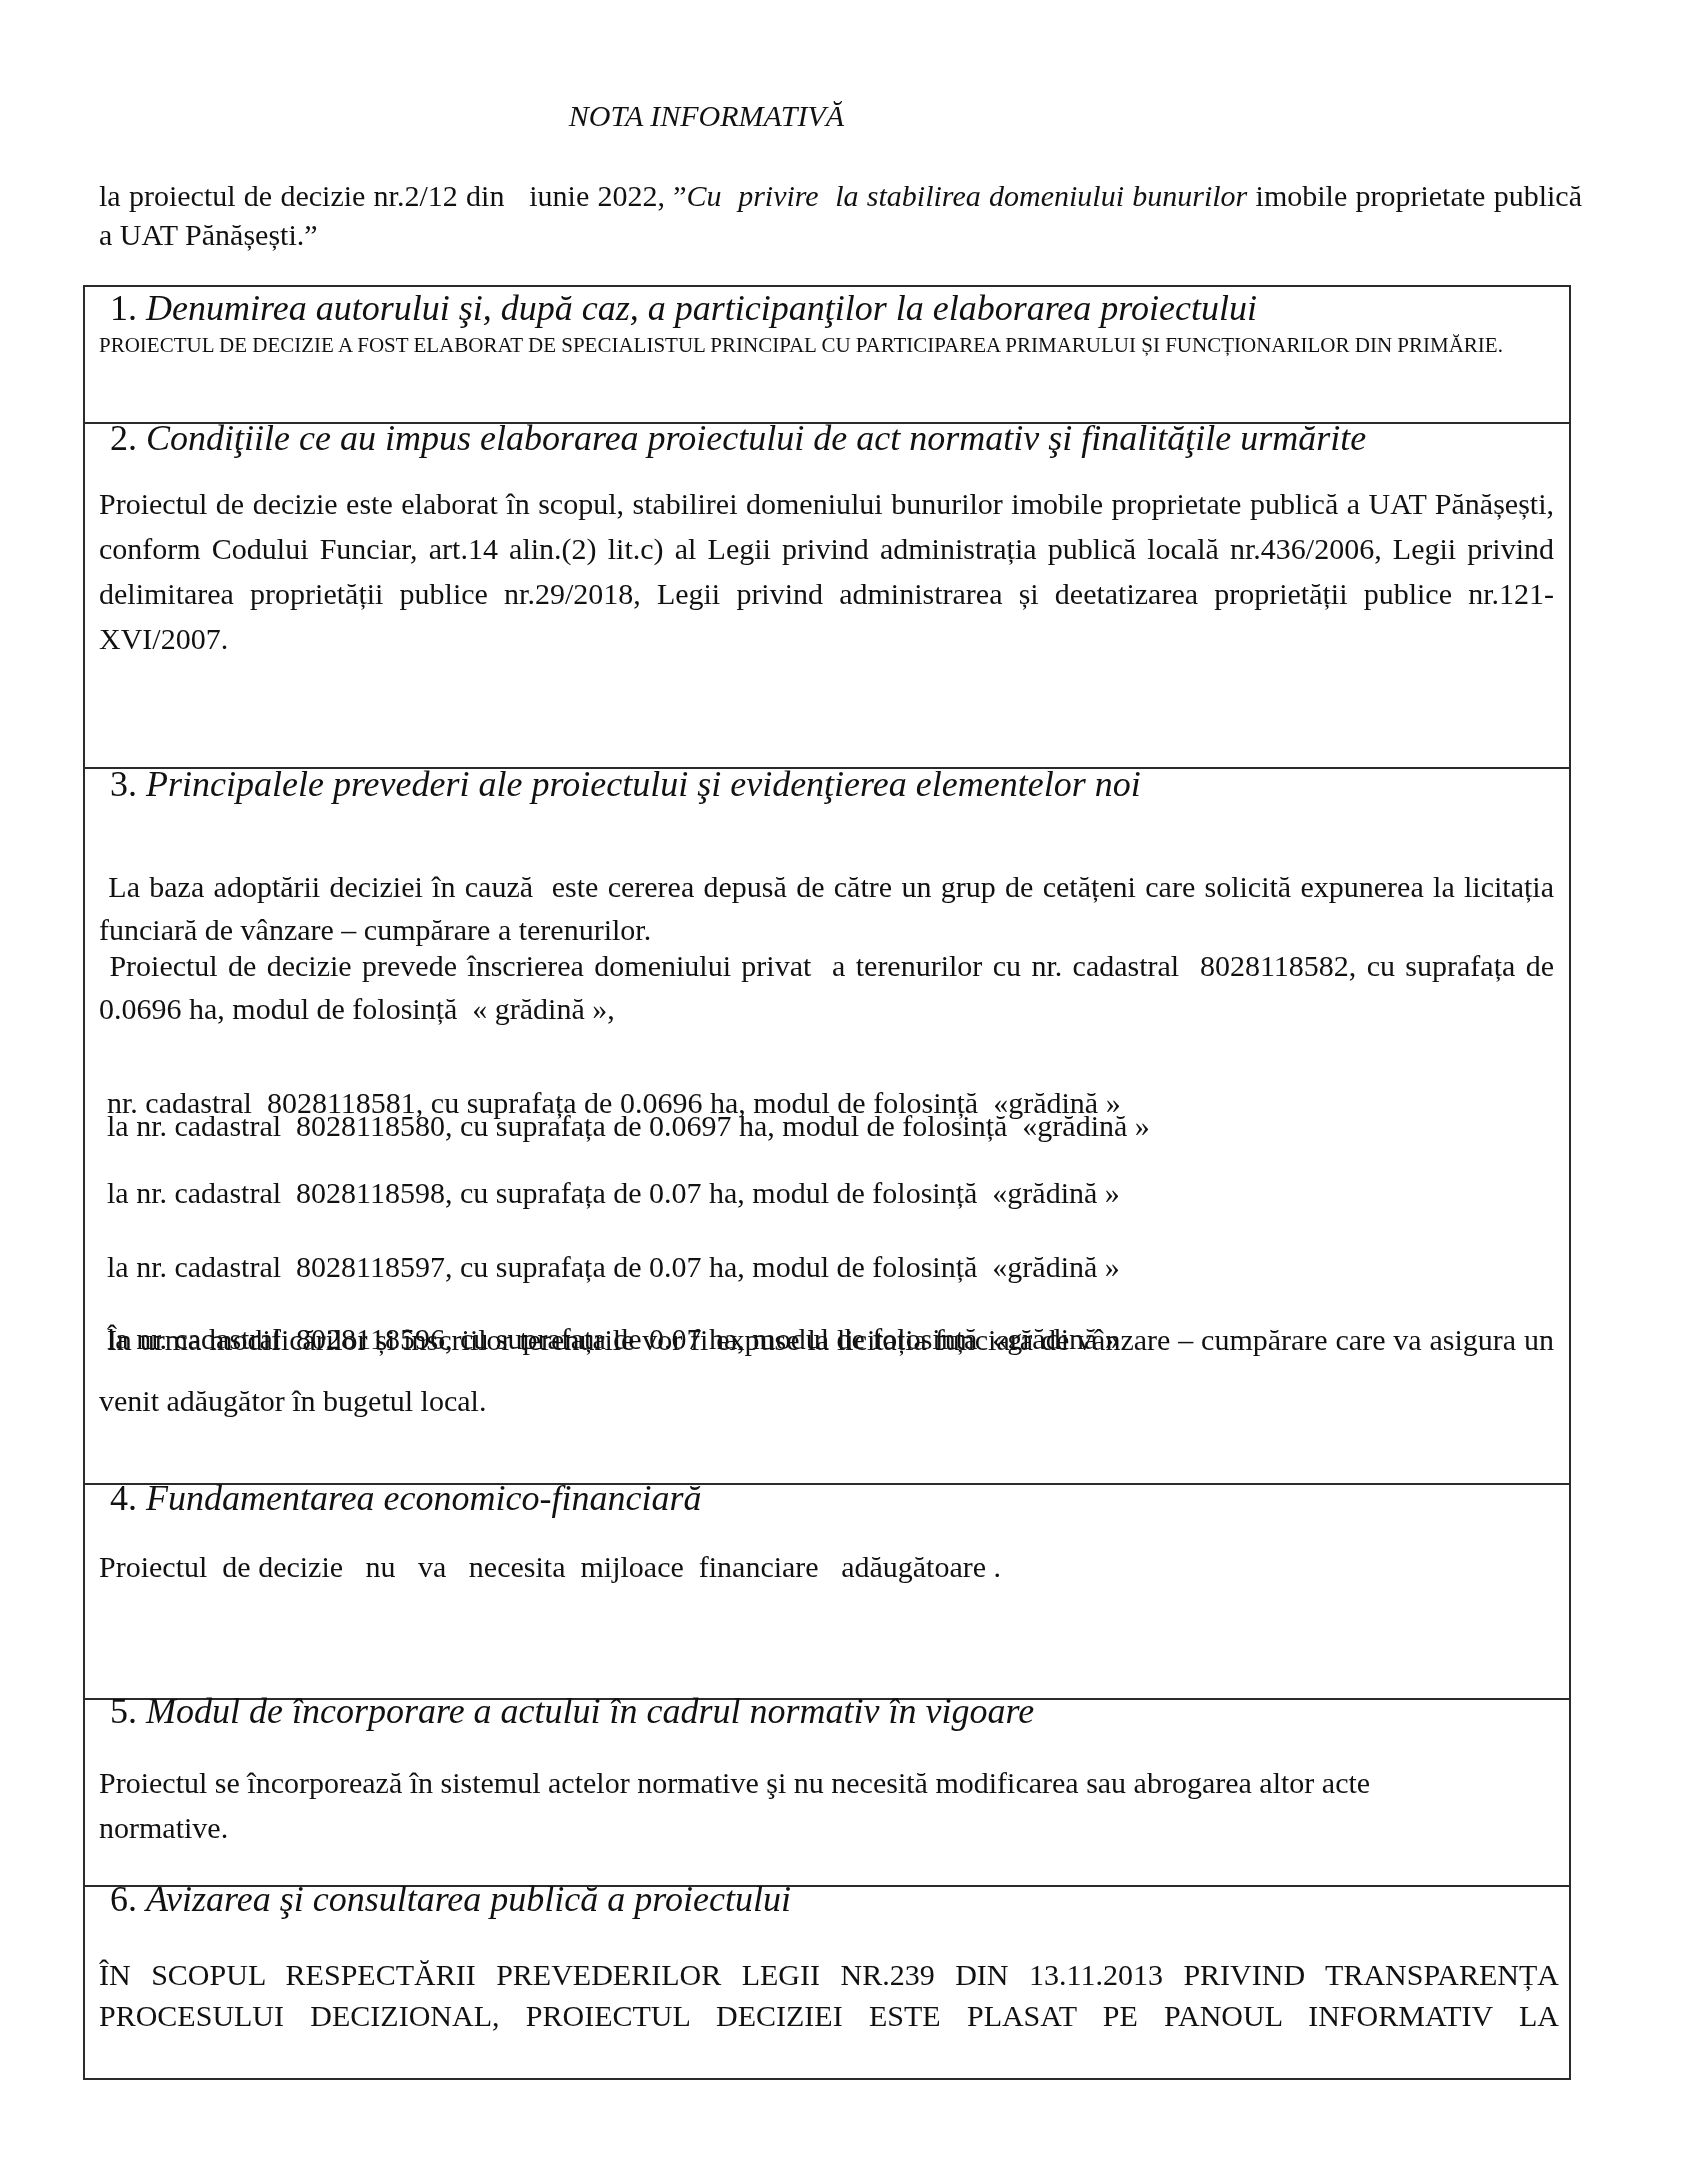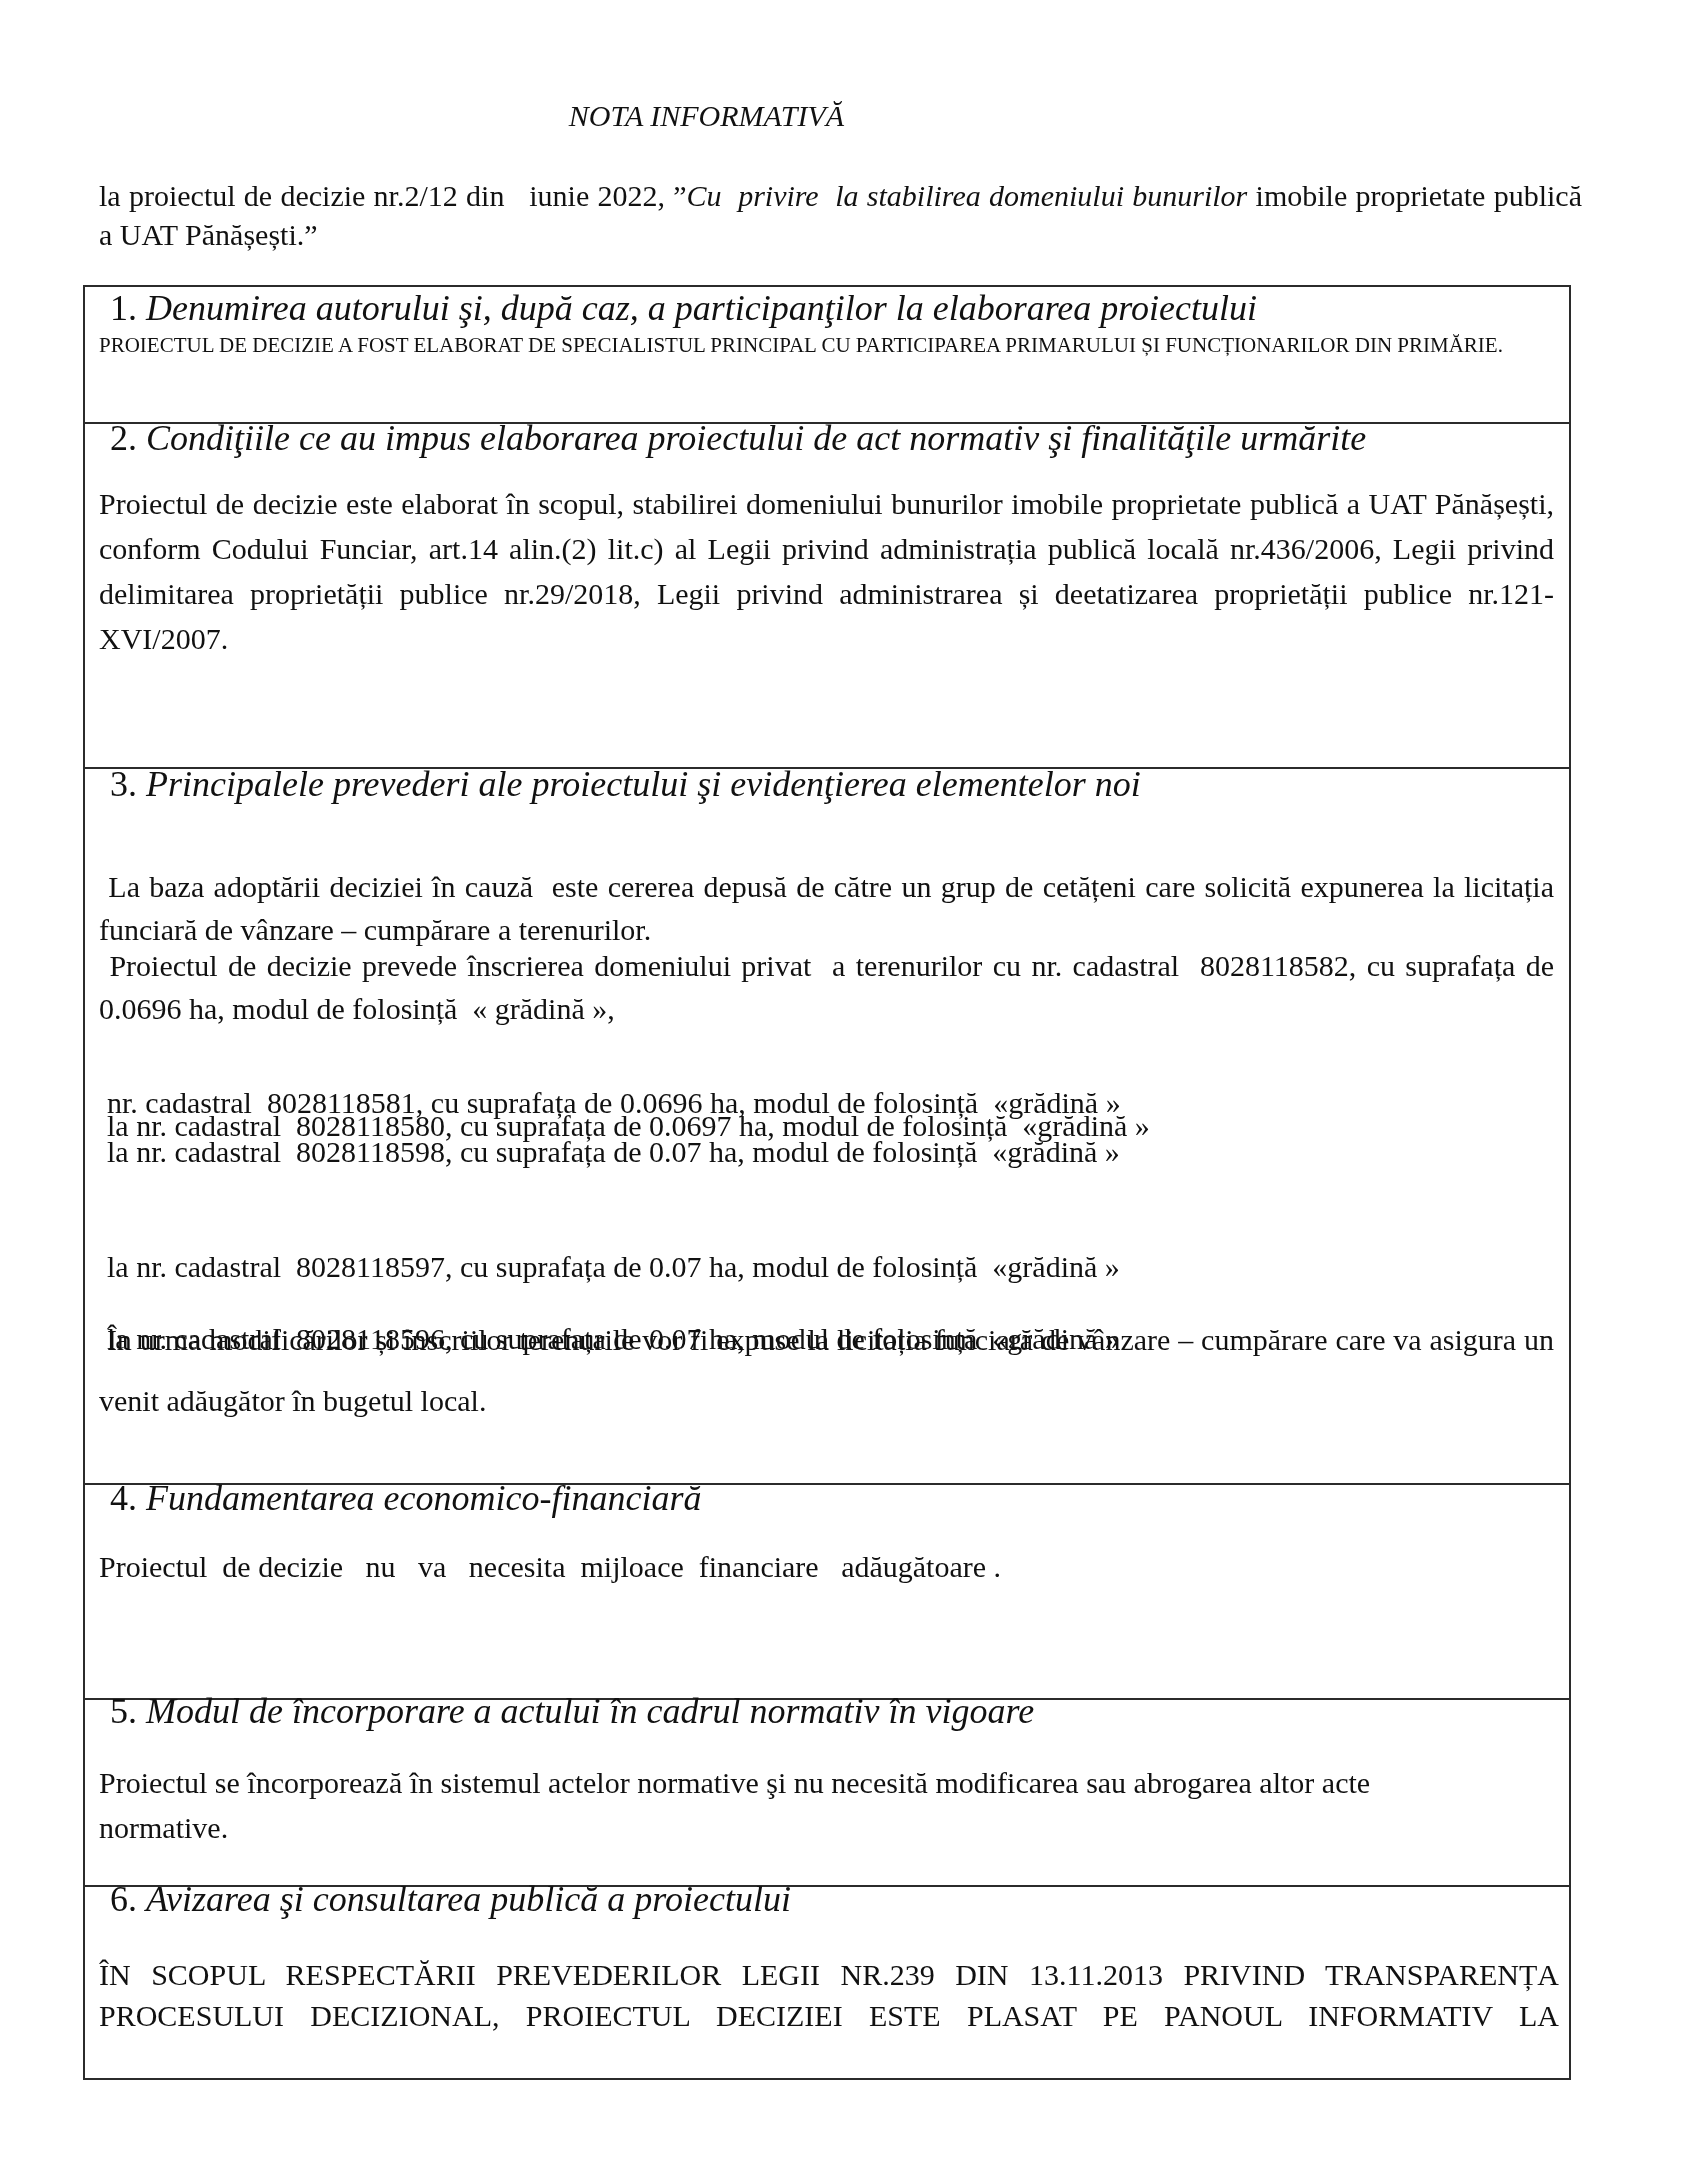--- a/index.html
+++ b/index.html
@@ -36,21 +36,21 @@
 <div class="abs upper-sm" style="top:330px;">PROIECTUL DE DECIZIE A FOST ELABORAT DE SPECIALISTUL PRINCIPAL CU PARTICIPAREA PRIMARULUI ȘI FUNCȚIONARILOR DIN PRIMĂRIE.</div>
 
 <div class="abs heading" style="top:421px;"><span>2. </span><span class="hlabel">Condiţiile ce au impus elaborarea proiectului de act normativ şi finalităţile urmărite</span></div>
 <div class="abs body" style="top:481px; line-height:45px;">Proiectul de decizie este elaborat în scopul, stabilirei domeniului bunurilor imobile proprietate publică a UAT Pănășești, conform Codului Funciar, art.14 alin.(2) lit.c) al Legii privind administrația publică locală nr.436/2006, Legii privind delimitarea proprietății publice nr.29/2018, Legii privind administrarea și deetatizarea proprietății publice nr.121-XVI/2007.</div>
 
 <div class="abs heading" style="top:767px;"><span>3. </span><span class="hlabel">Principalele prevederi ale proiectului şi evidenţierea elementelor noi</span></div>
 <div class="abs body pre" style="top:830px; line-height:43px;margin-top:35px;"> La baza adoptării deciziei în cauză  este cererea depusă de către un grup de cetățeni care solicită expunerea la licitația funciară de vânzare – cumpărare a terenurilor.</div>
 <div class="abs body pre" style="top:916px; left:99px; line-height:43px;margin-top:28px;"> Proiectul de decizie prevede înscrierea domeniului privat  a terenurilor cu nr. cadastral  8028118582, cu suprafața de 0.0696 ha, modul de folosință  « grădină »,</div>
 <div class="abs line" style="top:1086px;">nr. cadastral  8028118581, cu suprafața de 0.0696 ha, modul de folosință  «grădină »</div>
 <div class="abs line" style="top:1109px;">la nr. cadastral  8028118580, cu suprafața de 0.0697 ha, modul de folosință  «grădină »</div>
-<div class="abs line" style="top:1135px;">la nr. cadastral  8028118598, cu suprafața de 0.07 ha, modul de folosință  «grădină »</div>
+<div class="abs line" style="top:1176px;">la nr. cadastral  8028118598, cu suprafața de 0.07 ha, modul de folosință  «grădină »</div>
 <div class="abs line" style="top:1250px;">la nr. cadastral  8028118597, cu suprafața de 0.07 ha, modul de folosință  «grădină »</div>
 <div class="abs line" style="top:1322px;">la nr. cadastral  8028118596, cu suprafața de 0.07 ha, modul de folosință  «grădină »</div>
 <div class="abs body pre" style="top:1309px; line-height:61px;"> În urma modificărilor și înscriilor terenurile vor fi expuse la licitația funciară de vânzare – cumpărare care va asigura un venit adăugător în bugetul local.</div>
 
 <div class="abs heading" style="top:1481px;"><span>4. </span><span class="hlabel">Fundamentarea economico-financiară</span></div>
 <div class="abs line pre" style="top:1550px; left:99px;">Proiectul  de decizie   nu   va   necesita  mijloace  financiare   adăugătoare .</div>
 
 <div class="abs heading" style="top:1694px;"><span>5. </span><span class="hlabel">Modul de încorporare a actului în cadrul normativ în vigoare</span></div>
 <div class="abs body" style="top:1760px; width:1386px; text-align:left; line-height:45px;">Proiectul se încorporează în sistemul actelor normative şi nu necesită modificarea sau abrogarea altor acte normative.</div>
 

